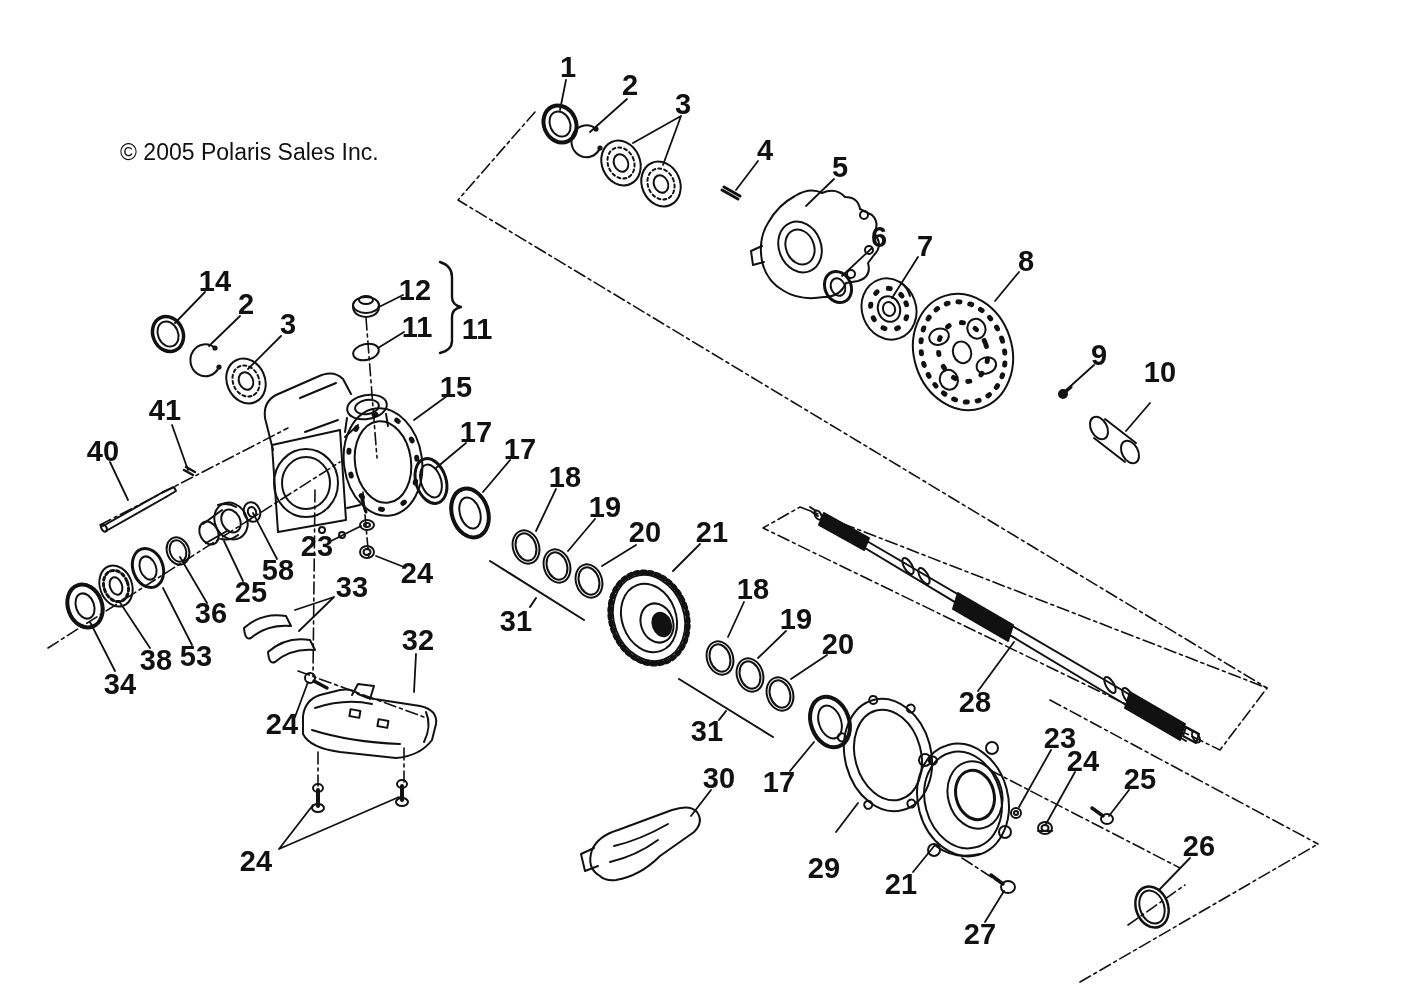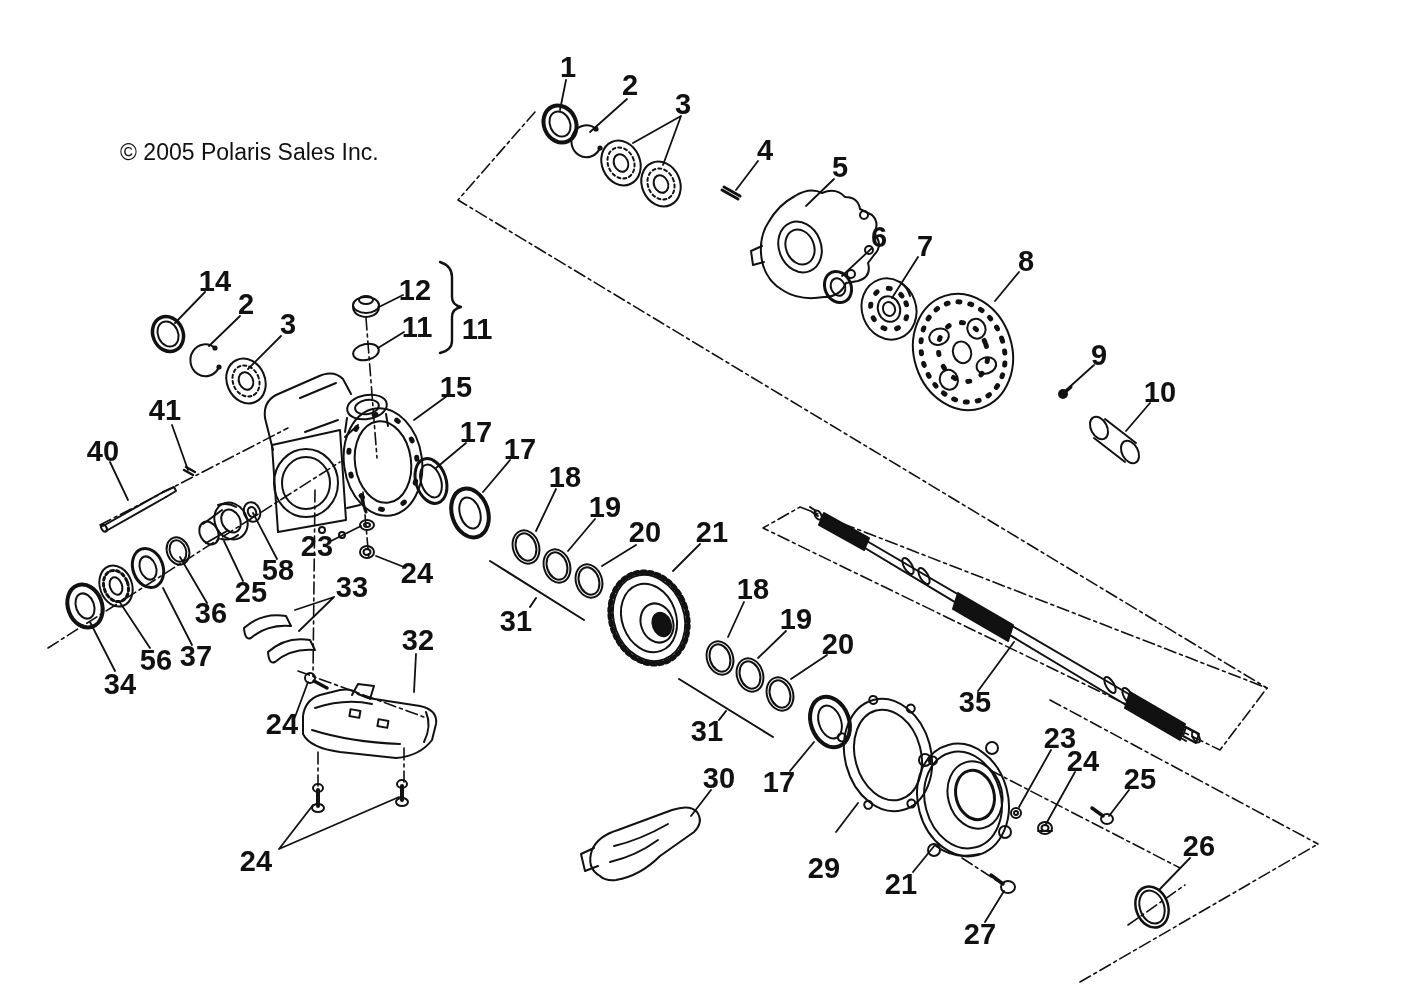--- a/index.html
+++ b/index.html
@@ -398,50 +398,50 @@
 
 <div class="co" style="left:568px;top:67px">1</div>
 <div class="co" style="left:630px;top:85px">2</div>
 <div class="co" style="left:683px;top:104px">3</div>
 <div class="co" style="left:765px;top:150px">4</div>
 <div class="co" style="left:840px;top:167px">5</div>
 <div class="co" style="left:879px;top:237px">6</div>
 <div class="co" style="left:925px;top:246px">7</div>
 <div class="co" style="left:1026px;top:261px">8</div>
 <div class="co" style="left:1099px;top:355px">9</div>
-<div class="co" style="left:1160px;top:392px">10</div>
+<div class="co" style="left:1160px;top:372px">10</div>
 <div class="co" style="left:477px;top:329px">11</div>
 <div class="co" style="left:415px;top:290px">12</div>
 <div class="co" style="left:417px;top:327px">11</div>
 <div class="co" style="left:215px;top:281px">14</div>
 <div class="co" style="left:246px;top:304px">2</div>
 <div class="co" style="left:288px;top:324px">3</div>
 <div class="co" style="left:456px;top:387px">15</div>
 <div class="co" style="left:476px;top:432px">17</div>
 <div class="co" style="left:520px;top:449px">17</div>
 <div class="co" style="left:565px;top:477px">18</div>
 <div class="co" style="left:605px;top:507px">19</div>
 <div class="co" style="left:645px;top:532px">20</div>
 <div class="co" style="left:712px;top:532px">21</div>
 <div class="co" style="left:516px;top:621px">31</div>
 <div class="co" style="left:165px;top:410px">41</div>
 <div class="co" style="left:103px;top:451px">40</div>
 <div class="co" style="left:120px;top:684px">34</div>
-<div class="co" style="left:156px;top:660px">56</div>
-<div class="co" style="left:196px;top:656px">37</div>
+<div class="co" style="left:156px;top:660px">38</div>
+<div class="co" style="left:196px;top:656px">53</div>
 <div class="co" style="left:211px;top:613px">36</div>
 <div class="co" style="left:251px;top:592px">25</div>
 <div class="co" style="left:278px;top:570px">58</div>
 <div class="co" style="left:352px;top:587px">33</div>
 <div class="co" style="left:317px;top:546px">23</div>
 <div class="co" style="left:417px;top:573px">24</div>
 <div class="co" style="left:418px;top:640px">32</div>
 <div class="co" style="left:282px;top:724px">24</div>
 <div class="co" style="left:256px;top:861px">24</div>
-<div class="co" style="left:975px;top:702px">35</div>
+<div class="co" style="left:975px;top:702px">28</div>
 <div class="co" style="left:753px;top:589px">18</div>
 <div class="co" style="left:796px;top:619px">19</div>
 <div class="co" style="left:838px;top:644px">20</div>
 <div class="co" style="left:707px;top:731px">31</div>
 <div class="co" style="left:719px;top:778px">30</div>
 <div class="co" style="left:779px;top:782px">17</div>
 <div class="co" style="left:824px;top:868px">29</div>
 <div class="co" style="left:901px;top:884px">21</div>
 <div class="co" style="left:1060px;top:738px">23</div>
 <div class="co" style="left:1083px;top:761px">24</div>

